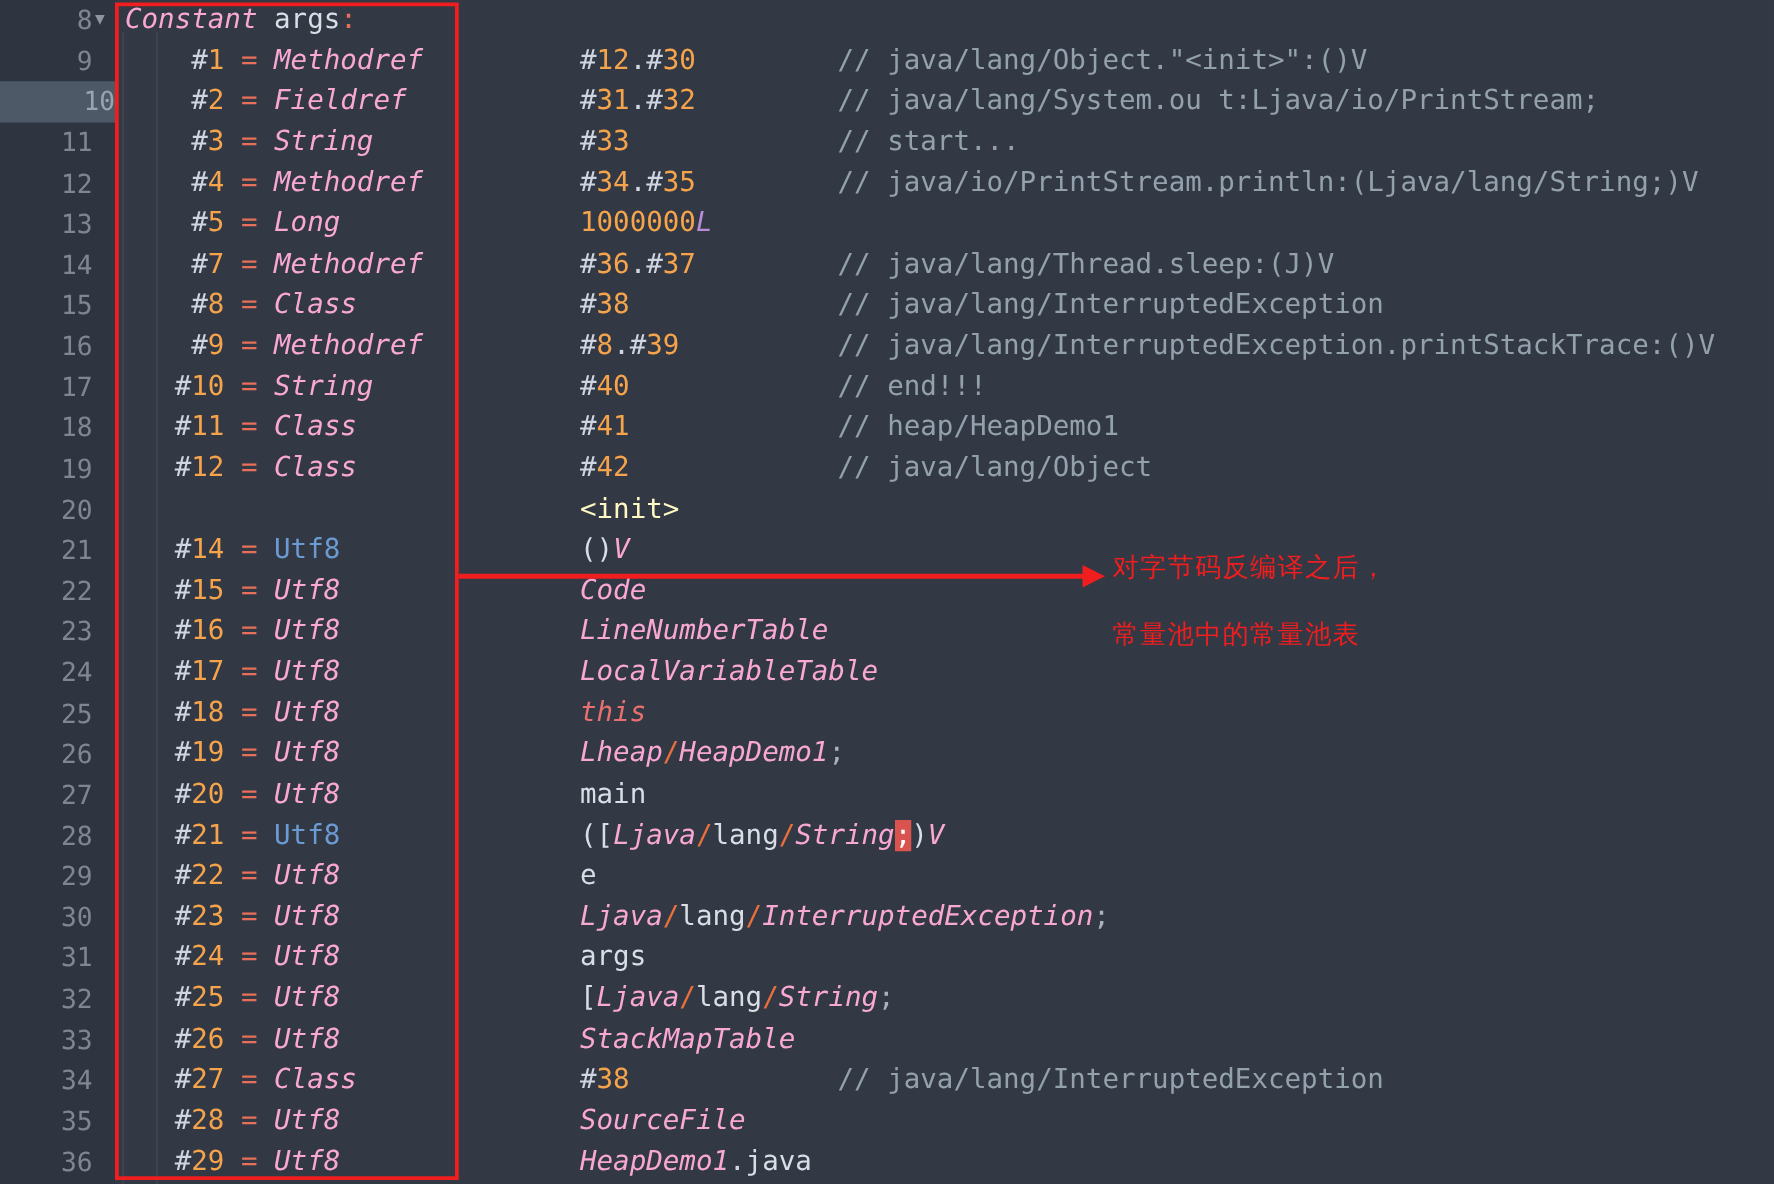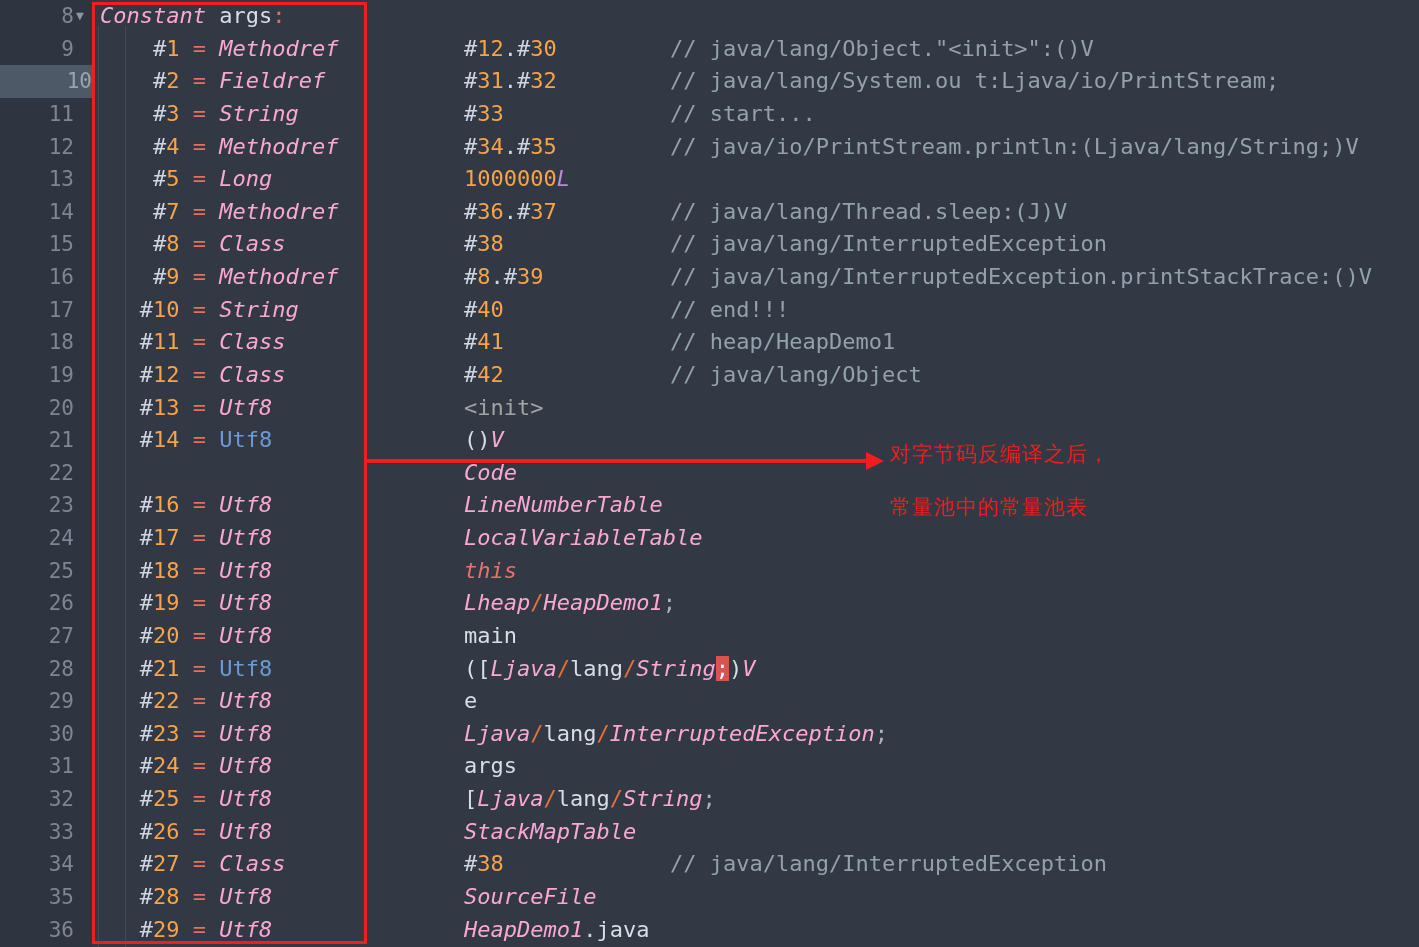--- a/index.html
+++ b/index.html
@@ -90,21 +90,21 @@
     background: #444b57;
   }
   
   .t-kw     { color: #f9a8d4; font-style: italic; }   
   .t-kw-n   { color: #6b9bd2; }                        
   .t-hash   { color: #cfd6e0; }                        
   .t-num    { color: #f5a44c; }                        
   .t-eq     { color: #e8705a; }                        
   .t-white  { color: #d9dee6; }
   .t-cmt    { color: #93a1ad; }
-  .t-teal   { color: #a3a3a3; }
+  .t-teal   { color: #fef9c3; }
   .t-red    { color: #e8706e; font-style: italic; }
   .t-slash  { color: #e8703c; }
   .t-purple { color: #b98cd6; font-style: italic; }
   .t-semi   { color: #a9b2be; }
   .t-hl-semi{ color: #ffffff; background: #d9534f; }
   .t-dot    { color: #cfd6e0; }
 
   
   .redbox {
     position: absolute;
@@ -186,23 +186,23 @@
         <div class="line" style="top: 65.26px;"><span class="col-left"><span class="t-white">    </span><span class="t-hash">#</span><span class="t-num">2</span><span class="t-white"> </span><span class="t-eq">=</span><span class="t-white"> </span><span class="t-kw">Fieldref</span></span><span class="col-mid"><span class="t-hash">#</span><span class="t-num">31</span><span class="t-hash">.</span><span class="t-hash">#</span><span class="t-num">32</span></span><span class="col-cmt t-cmt">// java/lang/System.ou t:Ljava/io/PrintStream;</span></div>
         <div class="line" style="top: 97.89px;"><span class="col-left"><span class="t-white">    </span><span class="t-hash">#</span><span class="t-num">3</span><span class="t-white"> </span><span class="t-eq">=</span><span class="t-white"> </span><span class="t-kw">String</span></span><span class="col-mid"><span class="t-hash">#</span><span class="t-num">33</span></span><span class="col-cmt t-cmt">// start...</span></div>
         <div class="line" style="top: 130.52px;"><span class="col-left"><span class="t-white">    </span><span class="t-hash">#</span><span class="t-num">4</span><span class="t-white"> </span><span class="t-eq">=</span><span class="t-white"> </span><span class="t-kw">Methodref</span></span><span class="col-mid"><span class="t-hash">#</span><span class="t-num">34</span><span class="t-hash">.</span><span class="t-hash">#</span><span class="t-num">35</span></span><span class="col-cmt t-cmt">// java/io/PrintStream.println:(Ljava/lang/String;)V</span></div>
         <div class="line" style="top: 163.15px;"><span class="col-left"><span class="t-white">    </span><span class="t-hash">#</span><span class="t-num">5</span><span class="t-white"> </span><span class="t-eq">=</span><span class="t-white"> </span><span class="t-kw">Long</span></span><span class="col-mid"><span class="t-num">1000000</span><span class="t-purple">L</span></span></div>
         <div class="line" style="top: 195.78px;"><span class="col-left"><span class="t-white">    </span><span class="t-hash">#</span><span class="t-num">7</span><span class="t-white"> </span><span class="t-eq">=</span><span class="t-white"> </span><span class="t-kw">Methodref</span></span><span class="col-mid"><span class="t-hash">#</span><span class="t-num">36</span><span class="t-hash">.</span><span class="t-hash">#</span><span class="t-num">37</span></span><span class="col-cmt t-cmt">// java/lang/Thread.sleep:(J)V</span></div>
         <div class="line" style="top: 228.41px;"><span class="col-left"><span class="t-white">    </span><span class="t-hash">#</span><span class="t-num">8</span><span class="t-white"> </span><span class="t-eq">=</span><span class="t-white"> </span><span class="t-kw">Class</span></span><span class="col-mid"><span class="t-hash">#</span><span class="t-num">38</span></span><span class="col-cmt t-cmt">// java/lang/InterruptedException</span></div>
         <div class="line" style="top: 261.04px;"><span class="col-left"><span class="t-white">    </span><span class="t-hash">#</span><span class="t-num">9</span><span class="t-white"> </span><span class="t-eq">=</span><span class="t-white"> </span><span class="t-kw">Methodref</span></span><span class="col-mid"><span class="t-hash">#</span><span class="t-num">8</span><span class="t-hash">.</span><span class="t-hash">#</span><span class="t-num">39</span></span><span class="col-cmt t-cmt">// java/lang/InterruptedException.printStackTrace:()V</span></div>
         <div class="line" style="top: 293.67px;"><span class="col-left"><span class="t-white">   </span><span class="t-hash">#</span><span class="t-num">10</span><span class="t-white"> </span><span class="t-eq">=</span><span class="t-white"> </span><span class="t-kw">String</span></span><span class="col-mid"><span class="t-hash">#</span><span class="t-num">40</span></span><span class="col-cmt t-cmt">// end!!!</span></div>
         <div class="line" style="top: 326.3px;"><span class="col-left"><span class="t-white">   </span><span class="t-hash">#</span><span class="t-num">11</span><span class="t-white"> </span><span class="t-eq">=</span><span class="t-white"> </span><span class="t-kw">Class</span></span><span class="col-mid"><span class="t-hash">#</span><span class="t-num">41</span></span><span class="col-cmt t-cmt">// heap/HeapDemo1</span></div>
         <div class="line" style="top: 358.93px;"><span class="col-left"><span class="t-white">   </span><span class="t-hash">#</span><span class="t-num">12</span><span class="t-white"> </span><span class="t-eq">=</span><span class="t-white"> </span><span class="t-kw">Class</span></span><span class="col-mid"><span class="t-hash">#</span><span class="t-num">42</span></span><span class="col-cmt t-cmt">// java/lang/Object</span></div>
-        <div class="line" style="top: 391.56px;"><span class="col-left"><span class="t-white">   </span><span class="t-hash">#</span><span class="t-num">13</span><span class="t-white"> </span><span class="t-eq">=</span><span class="t-white"> </span><span class="t-kw">Utf8</span></span><span class="col-mid"><span class="t-teal">&lt;init&gt;</span></span></div>
+        <div class="line" style="top: 391.56px;"><span class="col-mid"><span class="t-teal">&lt;init&gt;</span></span></div>
         <div class="line" style="top: 424.19px; text-align: center;"><span class="col-left"><span class="t-white">   </span><span class="t-hash">#</span><span class="t-num">14</span><span class="t-white"> </span><span class="t-eq">=</span><span class="t-white"> </span><span class="t-kw-n">Utf8</span></span><span class="col-mid"><span class="t-white">()</span><span class="t-kw">V</span></span></div>
-        <div class="line" style="top: 456.82px;"><span class="col-mid"><span class="t-kw">Code</span></span></div>
+        <div class="line" style="top: 456.82px;"><span class="col-left"><span class="t-white">   </span><span class="t-hash">#</span><span class="t-num">15</span><span class="t-white"> </span><span class="t-eq">=</span><span class="t-white"> </span><span class="t-kw">Utf8</span></span><span class="col-mid"><span class="t-kw">Code</span></span></div>
         <div class="line" style="top: 489.45px;"><span class="col-left"><span class="t-white">   </span><span class="t-hash">#</span><span class="t-num">16</span><span class="t-white"> </span><span class="t-eq">=</span><span class="t-white"> </span><span class="t-kw">Utf8</span></span><span class="col-mid"><span class="t-kw">LineNumberTable</span></span></div>
         <div class="line" style="top: 522.08px; text-decoration: underline;"><span class="col-left"><span class="t-white">   </span><span class="t-hash">#</span><span class="t-num">17</span><span class="t-white"> </span><span class="t-eq">=</span><span class="t-white"> </span><span class="t-kw">Utf8</span></span><span class="col-mid"><span class="t-kw">LocalVariableTable</span></span></div>
         <div class="line" style="top: 554.71px;"><span class="col-left"><span class="t-white">   </span><span class="t-hash">#</span><span class="t-num">18</span><span class="t-white"> </span><span class="t-eq">=</span><span class="t-white"> </span><span class="t-kw">Utf8</span></span><span class="col-mid"><span class="t-red">this</span></span></div>
         <div class="line" style="top: 587.34px;"><span class="col-left"><span class="t-white">   </span><span class="t-hash">#</span><span class="t-num">19</span><span class="t-white"> </span><span class="t-eq">=</span><span class="t-white"> </span><span class="t-kw">Utf8</span></span><span class="col-mid"><span class="t-kw">Lheap</span><span class="t-slash">/</span><span class="t-kw">HeapDemo1</span><span class="t-semi">;</span></span></div>
         <div class="line" style="top: 619.97px;"><span class="col-left"><span class="t-white">   </span><span class="t-hash">#</span><span class="t-num">20</span><span class="t-white"> </span><span class="t-eq">=</span><span class="t-white"> </span><span class="t-kw">Utf8</span></span><span class="col-mid"><span class="t-white">main</span></span></div>
         <div class="line" style="top: 652.6px;"><span class="col-left"><span class="t-white">   </span><span class="t-hash">#</span><span class="t-num">21</span><span class="t-white"> </span><span class="t-eq">=</span><span class="t-white"> </span><span class="t-kw-n">Utf8</span></span><span class="col-mid"><span class="t-white">(</span><span class="t-white">[</span><span class="t-kw">Ljava</span><span class="t-slash">/</span><span class="t-white">lang</span><span class="t-slash">/</span><span class="t-kw">String</span><span class="t-hl-semi">;</span><span class="t-white">)</span><span class="t-kw">V</span></span></div>
         <div class="line" style="top: 685.23px;"><span class="col-left"><span class="t-white">   </span><span class="t-hash">#</span><span class="t-num">22</span><span class="t-white"> </span><span class="t-eq">=</span><span class="t-white"> </span><span class="t-kw">Utf8</span></span><span class="col-mid"><span class="t-white">e</span></span></div>
         <div class="line" style="top: 717.86px;"><span class="col-left"><span class="t-white">   </span><span class="t-hash">#</span><span class="t-num">23</span><span class="t-white"> </span><span class="t-eq">=</span><span class="t-white"> </span><span class="t-kw">Utf8</span></span><span class="col-mid"><span class="t-kw">Ljava</span><span class="t-slash">/</span><span class="t-white">lang</span><span class="t-slash">/</span><span class="t-kw">InterruptedException</span><span class="t-semi">;</span></span></div>
         <div class="line" style="top: 750.49px;"><span class="col-left"><span class="t-white">   </span><span class="t-hash">#</span><span class="t-num">24</span><span class="t-white"> </span><span class="t-eq">=</span><span class="t-white"> </span><span class="t-kw">Utf8</span></span><span class="col-mid"><span class="t-white">args</span></span></div>
         <div class="line" style="top: 783.12px;"><span class="col-left"><span class="t-white">   </span><span class="t-hash">#</span><span class="t-num">25</span><span class="t-white"> </span><span class="t-eq">=</span><span class="t-white"> </span><span class="t-kw">Utf8</span></span><span class="col-mid"><span class="t-white">[</span><span class="t-kw">Ljava</span><span class="t-slash">/</span><span class="t-white">lang</span><span class="t-slash">/</span><span class="t-kw">String</span><span class="t-semi">;</span></span></div>

